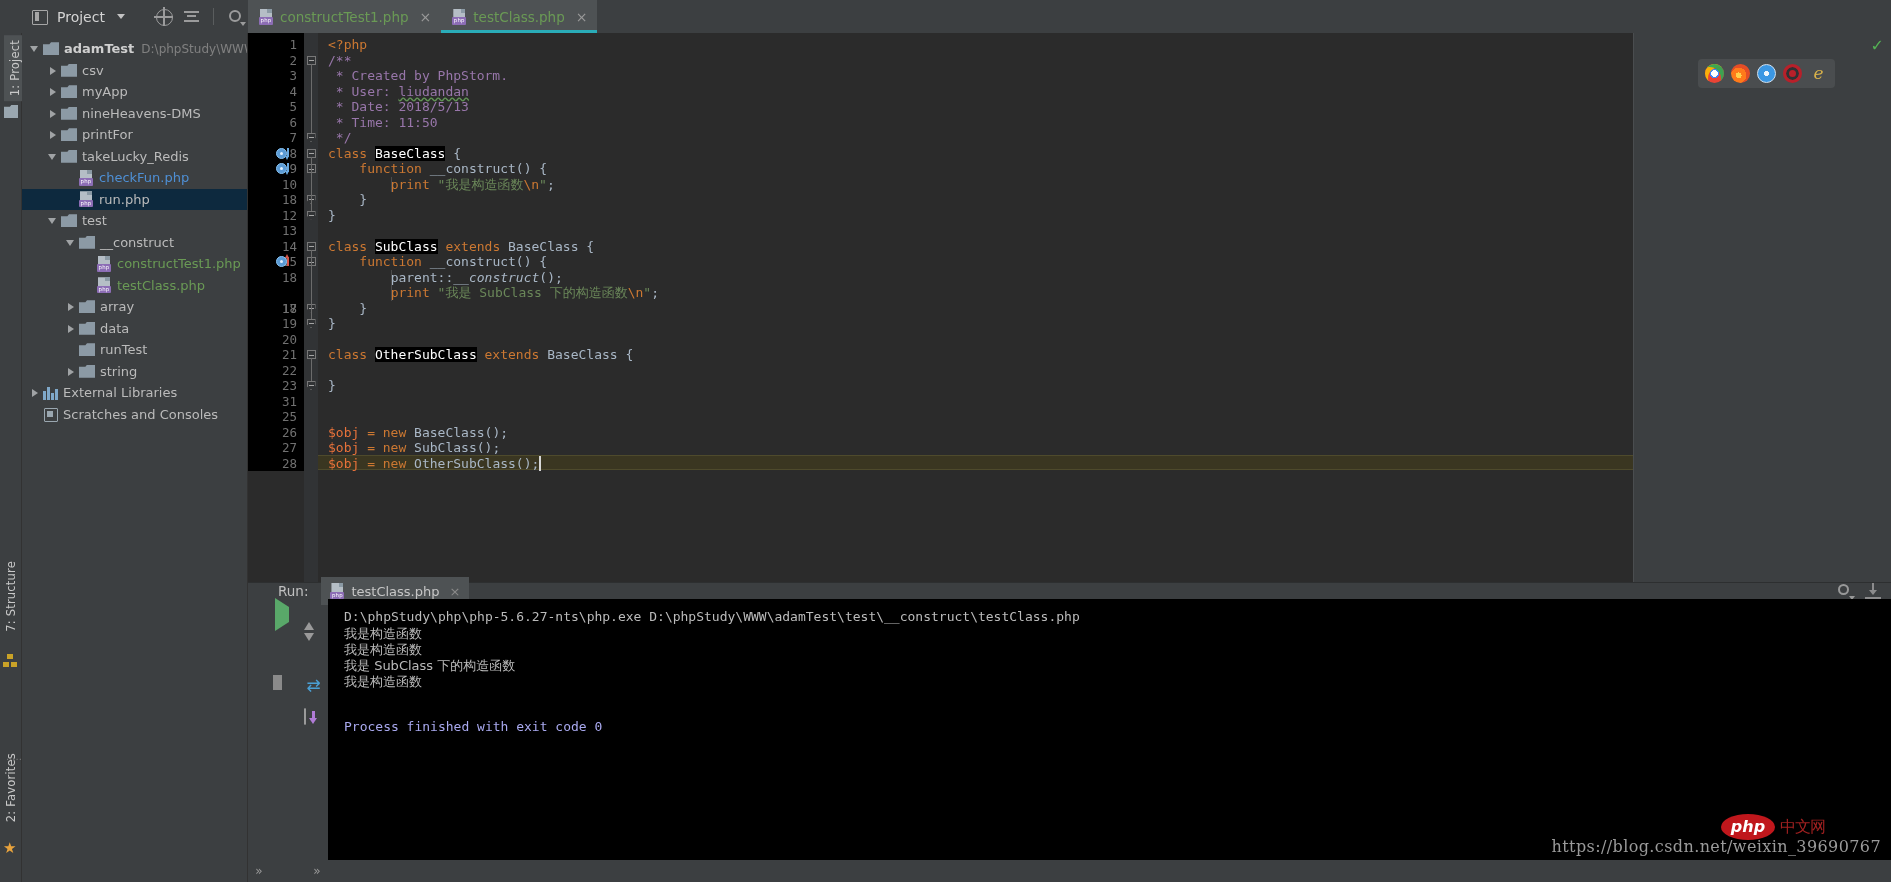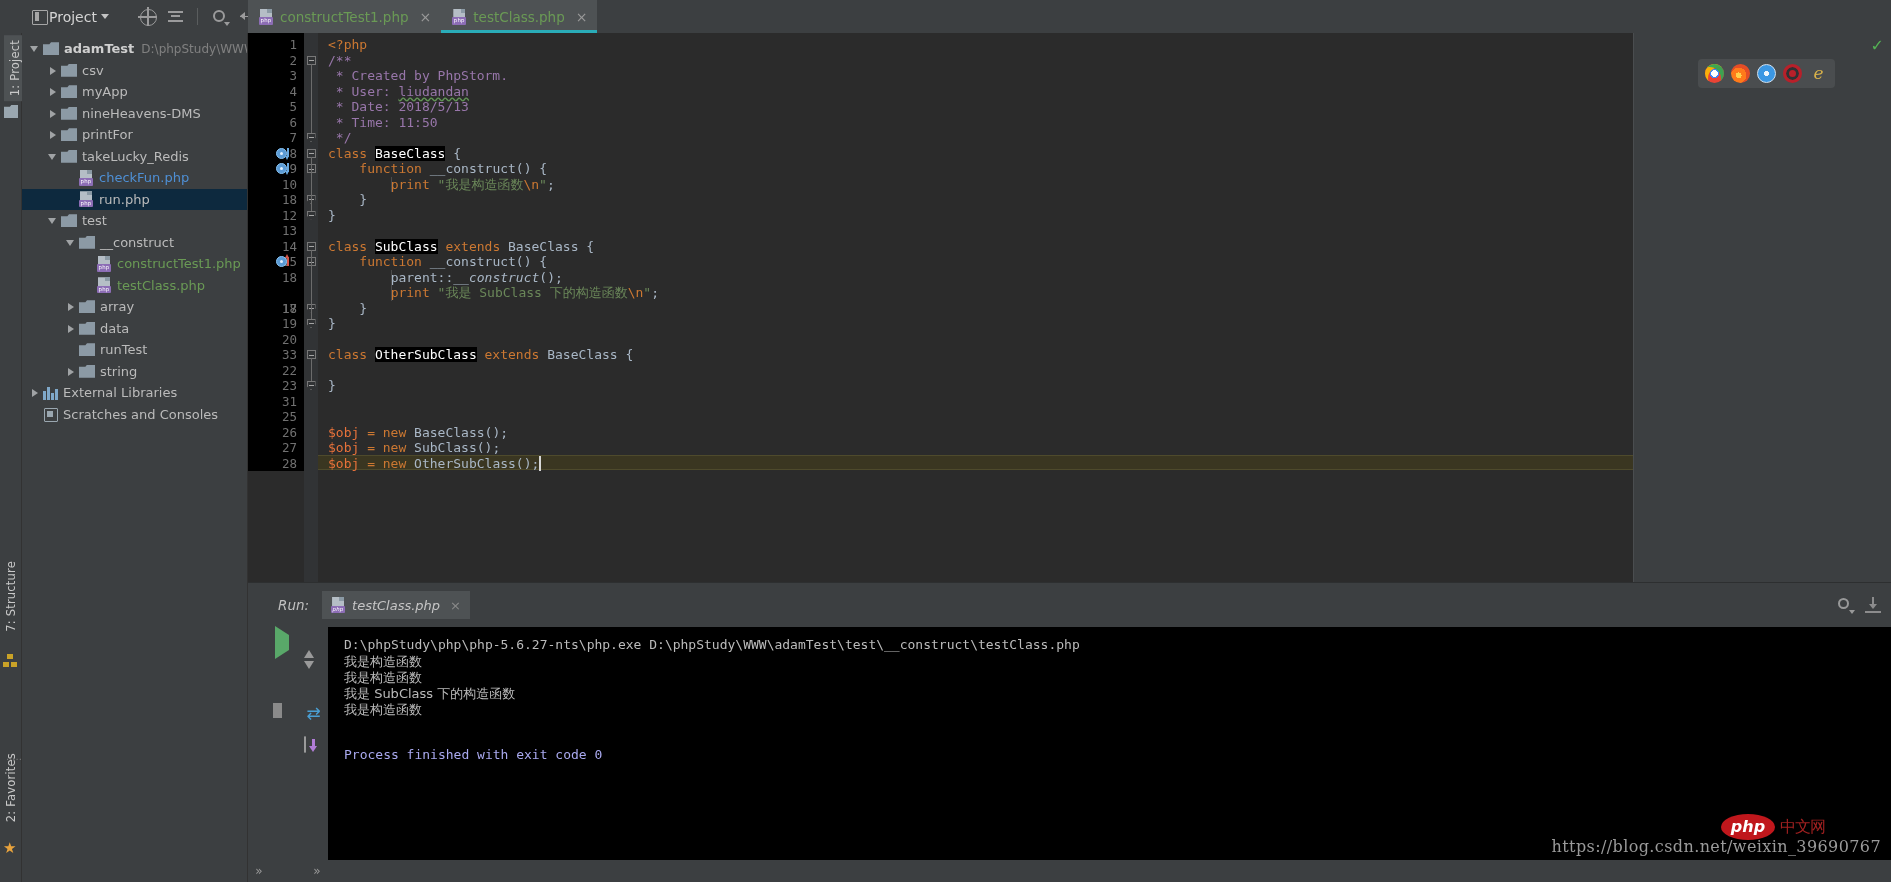--- a/index.html
+++ b/index.html
@@ -7,21 +7,21 @@
     width:1891px;height:882px;overflow:hidden;
     background:#3c3f41;
     font-family:"DejaVu Sans","Liberation Sans",sans-serif;
     font-size:12.5px;color:#bbbbbb;
   }
   .app{position:relative;width:1891px;height:882px;display:flex;flex-direction:column;background:#3c3f41;}
 
   
   .toolbar{height:33px;background:#3c3f41;display:flex;align-items:stretch;flex:0 0 33px;position:relative;}
   .tb-leftstrip{width:22px;background:#3c3f41;}
-  .tb-projbtn{display:flex;align-items:center;gap:2px;padding:0 8px 0 10px;cursor:default;}
+  .tb-projbtn{display:flex;align-items:center;gap:10px;padding:0 8px 0 10px;cursor:default;}
   .tb-projbtn .lbl{font-size:14px;color:#d4d4d4;}
   .caret-dn{width:0;height:0;border-left:4px solid transparent;border-right:4px solid transparent;border-top:5px solid #c3c3c3;margin-left:2px;}
   .icn-proj{width:15px;height:14px;position:relative;}
   .icn-proj:before{content:"";position:absolute;left:0;top:0;width:14px;height:13px;border:1.6px solid #a6a6a6;border-radius:1px;}
   .icn-proj:after{content:"";position:absolute;left:3px;top:2px;width:4px;height:9px;background:#a6a6a6;}
   .tb-icons{display:flex;align-items:center;gap:11px;padding-left:22px;}
   .tb-ic{width:17px;height:17px;position:relative;opacity:.82;}
   .ic-target:before{content:"";position:absolute;left:1px;top:1px;width:15px;height:15px;border:1.7px solid #b0b0b0;border-radius:50%;}
   .ic-target:after{content:"";position:absolute;left:8px;top:-1px;width:1.6px;height:19px;background:#b0b0b0;}
   .ic-target .hbar{position:absolute;left:-1px;top:8px;width:19px;height:1.6px;background:#b0b0b0;}
@@ -125,21 +125,21 @@
   .caret{position:absolute;width:1.4px;background:#d7d7d7;}
 
   
   .rightpane{position:absolute;right:0;top:0;bottom:0;width:258px;background:#3c3f41;border-left:1px solid #4a4d4f;}
   .browserbar{position:absolute;right:56px;top:26px;background:#4a4d4f;border-radius:4px;padding:5px 7px;display:flex;gap:7px;align-items:center;}
   .brico{width:19px;height:19px;border-radius:50%;position:relative;}
   .checkmark{position:absolute;right:7px;top:5px;color:#54b354;font-size:16px;font-weight:bold;line-height:1;}
 
   
   .runpanel{height:300px;flex:0 0 300px;display:flex;flex-direction:column;background:#3c3f41;border-top:1px solid #2d2f30;}
-  .runhead{height:44px;display:flex;align-items:center;position:relative;background:#3c3f41;padding-left:22px;font-style:italic;}
+  .runhead{height:16px;display:flex;align-items:center;position:relative;background:#3c3f41;padding-left:22px;}
   .runlabel{font-size:13.5px;color:#c0c0c0;margin-left:8px;margin-right:13px;}
   .runtab{height:28px;display:flex;align-items:center;gap:6px;padding:0 9px;background:#4e5254;}
   .runtab .rl{font-size:13px;color:#c6c6c6;}
   .runtab .rx{color:#8a8a8a;font-size:13px;margin-left:4px;}
   .runhead-right{position:absolute;right:10px;display:flex;gap:12px;align-items:center;}
   .hr-ic{width:16px;height:16px;position:relative;opacity:.8;}
 
   .runbody{flex:1 1 auto;display:flex;min-height:0;}
   .runstrip{width:22px;flex:0 0 22px;background:#3c3f41;position:relative;}
   .runtools{width:58px;flex:0 0 58px;background:#3c3f41;display:flex;}
@@ -377,21 +377,21 @@
               <div class="gutnum" style="top: 159px;">18</div>
               <div class="gutnum" style="top: 174.5px;">12</div>
               <div class="gutnum" style="top: 190px;">13</div>
               <div class="gutnum" style="top: 205.5px;">14</div>
               <div class="gutnum" style="top: 221px;">15</div>
               <div class="gutnum" style="top: 236.5px;">18</div>
               <div class="gutnum" style="top: 268px;">17</div>
               <div class="gutnum" style="top: 267.5px;">18</div>
               <div class="gutnum" style="top: 283px;">19</div>
               <div class="gutnum" style="top: 298.5px;">20</div>
-              <div class="gutnum" style="top: 314px;">33</div>
+              <div class="gutnum" style="top: 314px;">21</div>
               <div class="gutnum" style="top: 329.5px;">22</div>
               <div class="gutnum" style="top: 345px;">23</div>
               <div class="gutnum" style="top: 360.5px;">31</div>
               <div class="gutnum" style="top: 376px;">25</div>
               <div class="gutnum" style="top: 391.5px;">26</div>
               <div class="gutnum" style="top: 407px;">27</div>
               <div class="gutnum" style="top: 422.5px;">28</div>
               <div class="ovr" style="top: 113.5px;">
                 <span class="circ"></span>
                 <span class="dn"></span>

